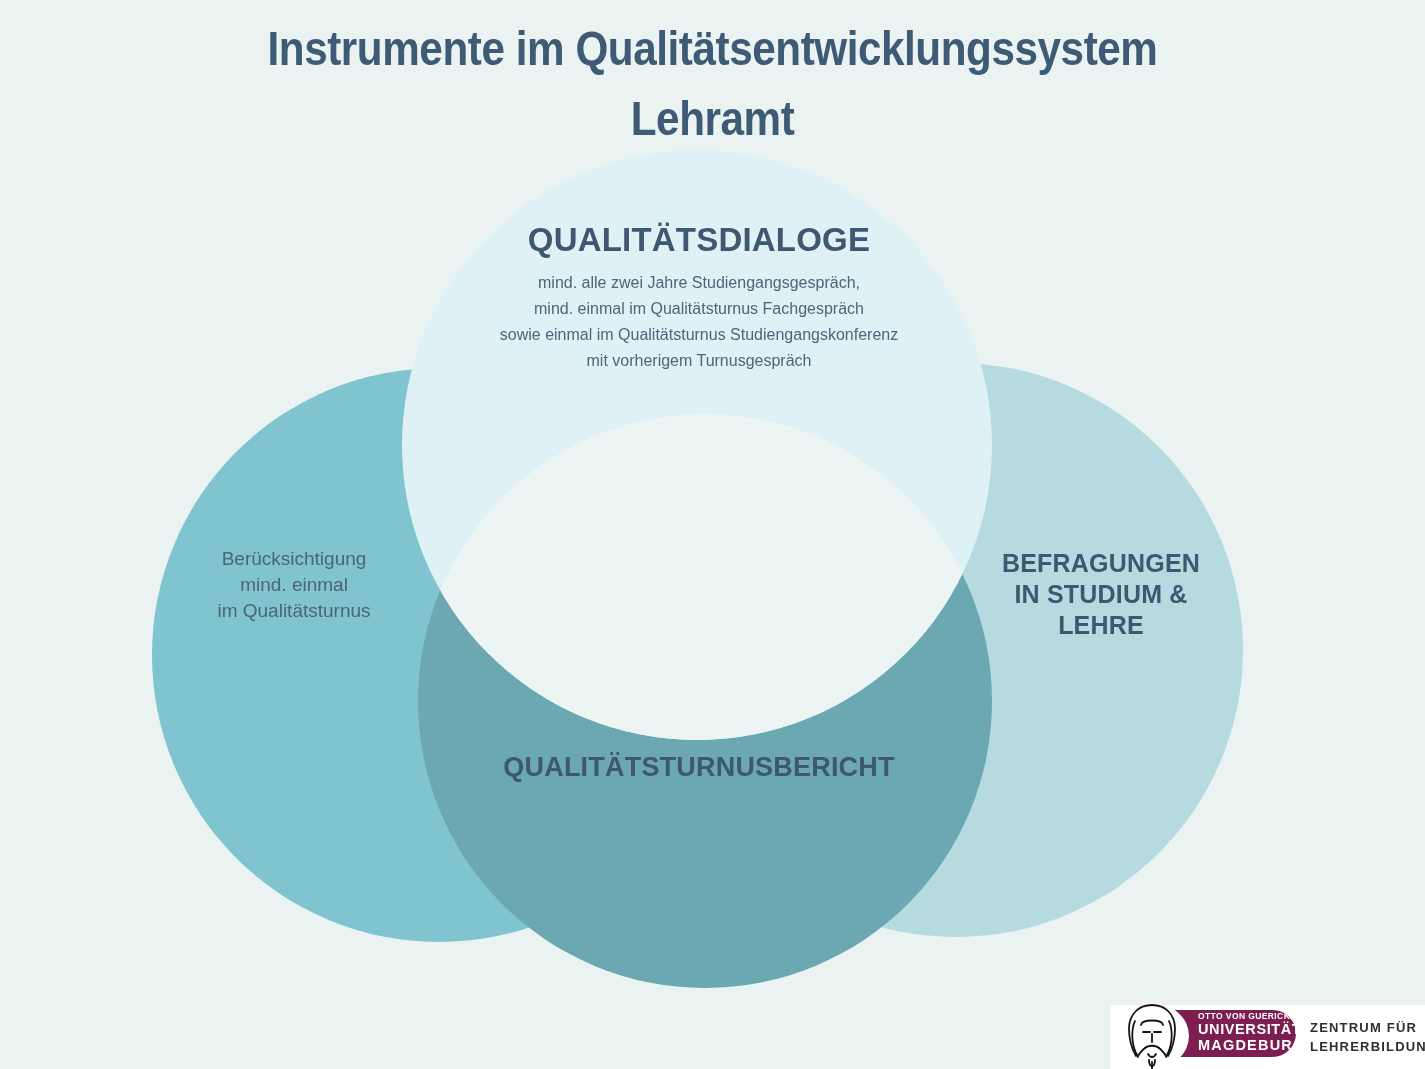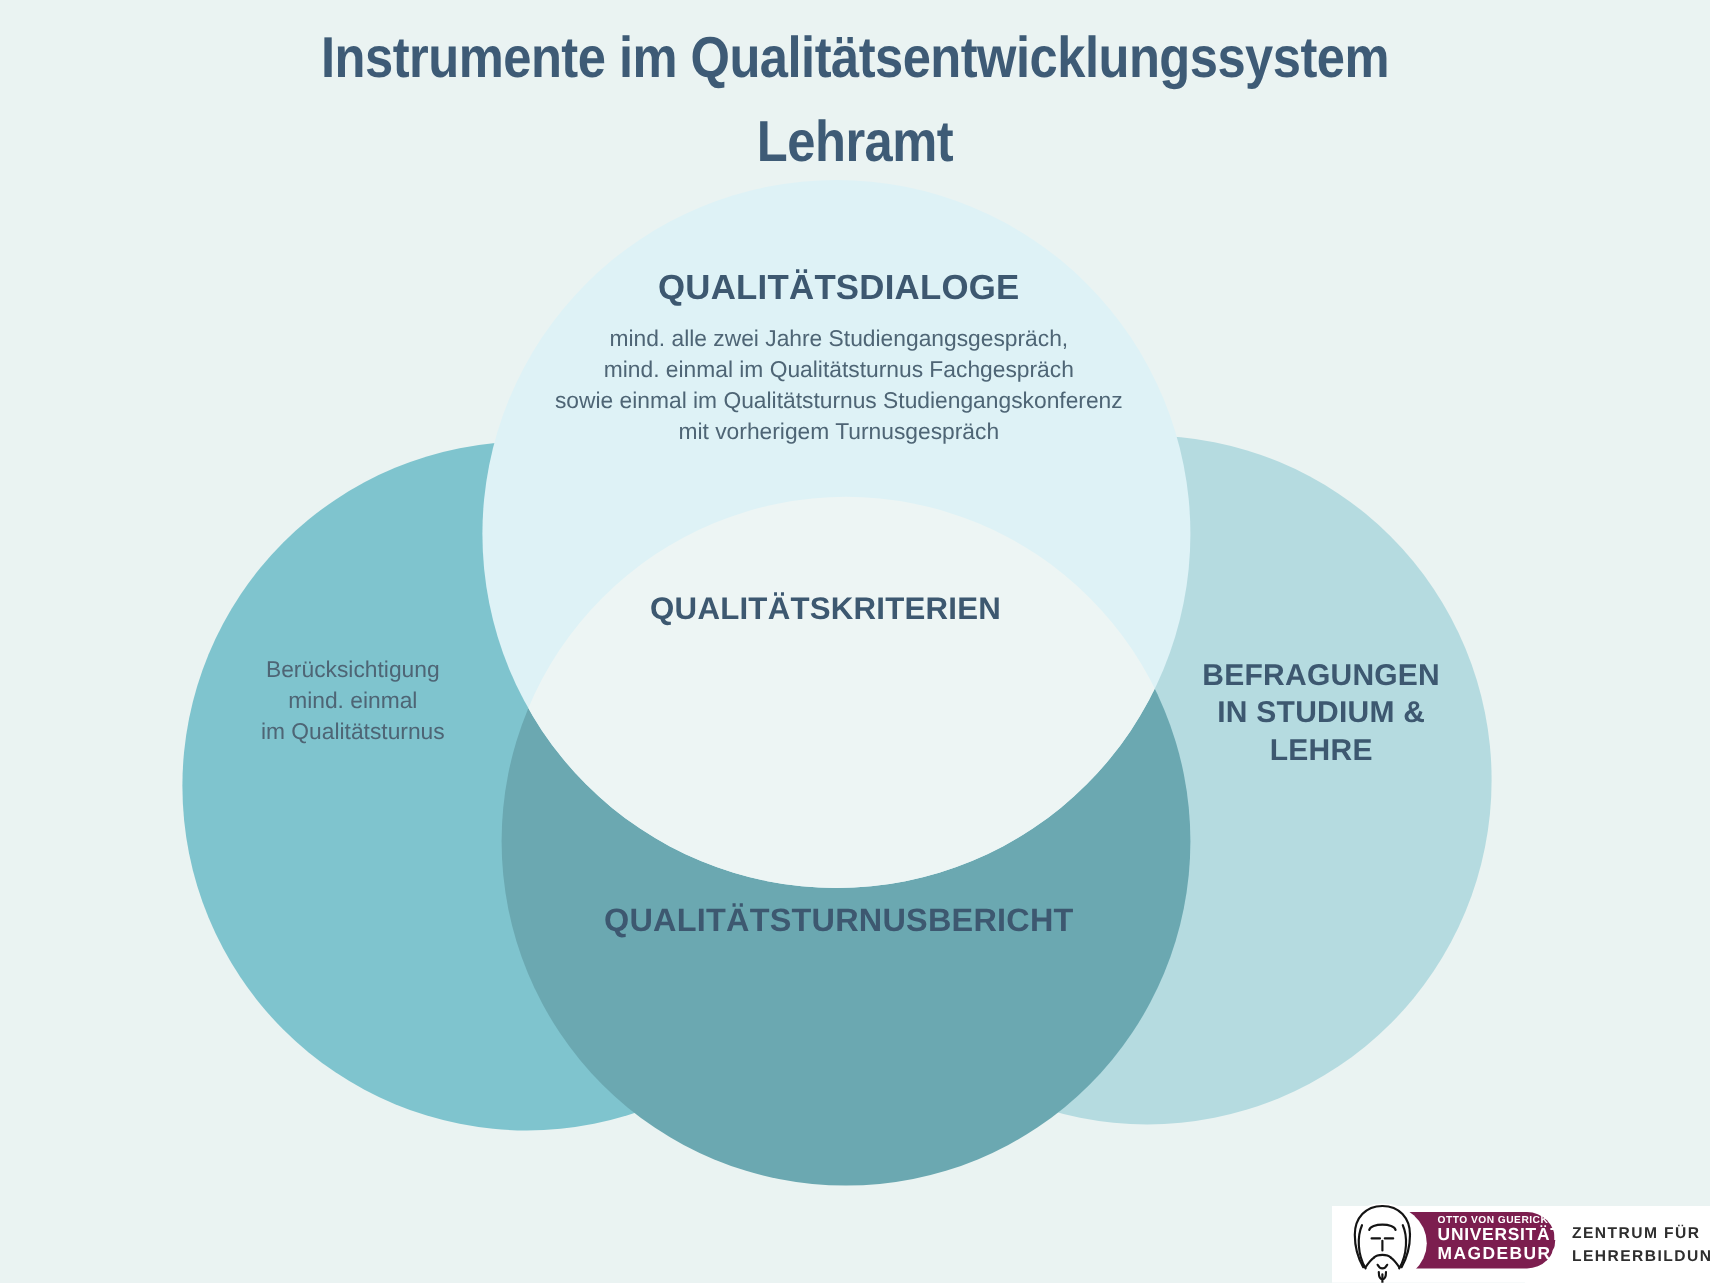--- a/index.html
+++ b/index.html
@@ -17,22 +17,22 @@
   }
   .block{
     position:absolute;transform:translateX(-50%);
     text-align:center;color:#4e6575;
   }
   .block .h{
     font-weight:700;color:#3d5870;white-space:pre-line;letter-spacing:0.2px;
   }
   .block .b{white-space:pre-line;}
   .blk-top{left:699px;top:224px;}
-  .blk-top .h{font-size:29px;line-height:32px;margin-bottom:14px;}
-  .blk-top .b{font-size:19px;line-height:26px;text-align:center;}
+  .blk-top .h{font-size:33px;line-height:32px;margin-bottom:14px;}
+  .blk-top .b{font-size:16px;line-height:26px;text-align:center;}
   .blk-center{left:688px;top:492px;}
   .blk-center .h{font-size:26px;line-height:31px;margin-bottom:13px;}
   .blk-center .b{font-size:19.5px;line-height:27px;}
   .blk-left{left:294px;top:546px;}
   .blk-left .h{font-size:25px;line-height:33px;margin-bottom:11px;}
   .blk-left .b{font-size:19px;line-height:26px;}
   .blk-right{left:1101px;top:528px;}
   .blk-right .h{font-size:25px;line-height:31px;margin-bottom:11px;margin-top:20px;}
   .blk-right .b{font-size:19px;line-height:25.5px;}
   .blk-bottom{left:699px;top:751px;}
@@ -88,21 +88,20 @@
 
 <div class="block blk-top">
   <div class="h">QUALITÄTSDIALOGE</div>
   <div class="b">mind. alle zwei Jahre Studiengangsgespräch,
 mind. einmal im Qualitätsturnus Fachgespräch
 sowie einmal im Qualitätsturnus Studiengangskonferenz
 mit vorherigem Turnusgespräch</div>
 </div>
 
 <div class="block blk-center">
-  <div class="h">QUALITÄTSKRITERIEN</div>
 </div>
 
 <div class="block blk-left">
   <div class="b">Berücksichtigung
 mind. einmal
 im Qualitätsturnus</div>
 </div>
 
 <div class="block blk-right">
   <div class="h">BEFRAGUNGEN

